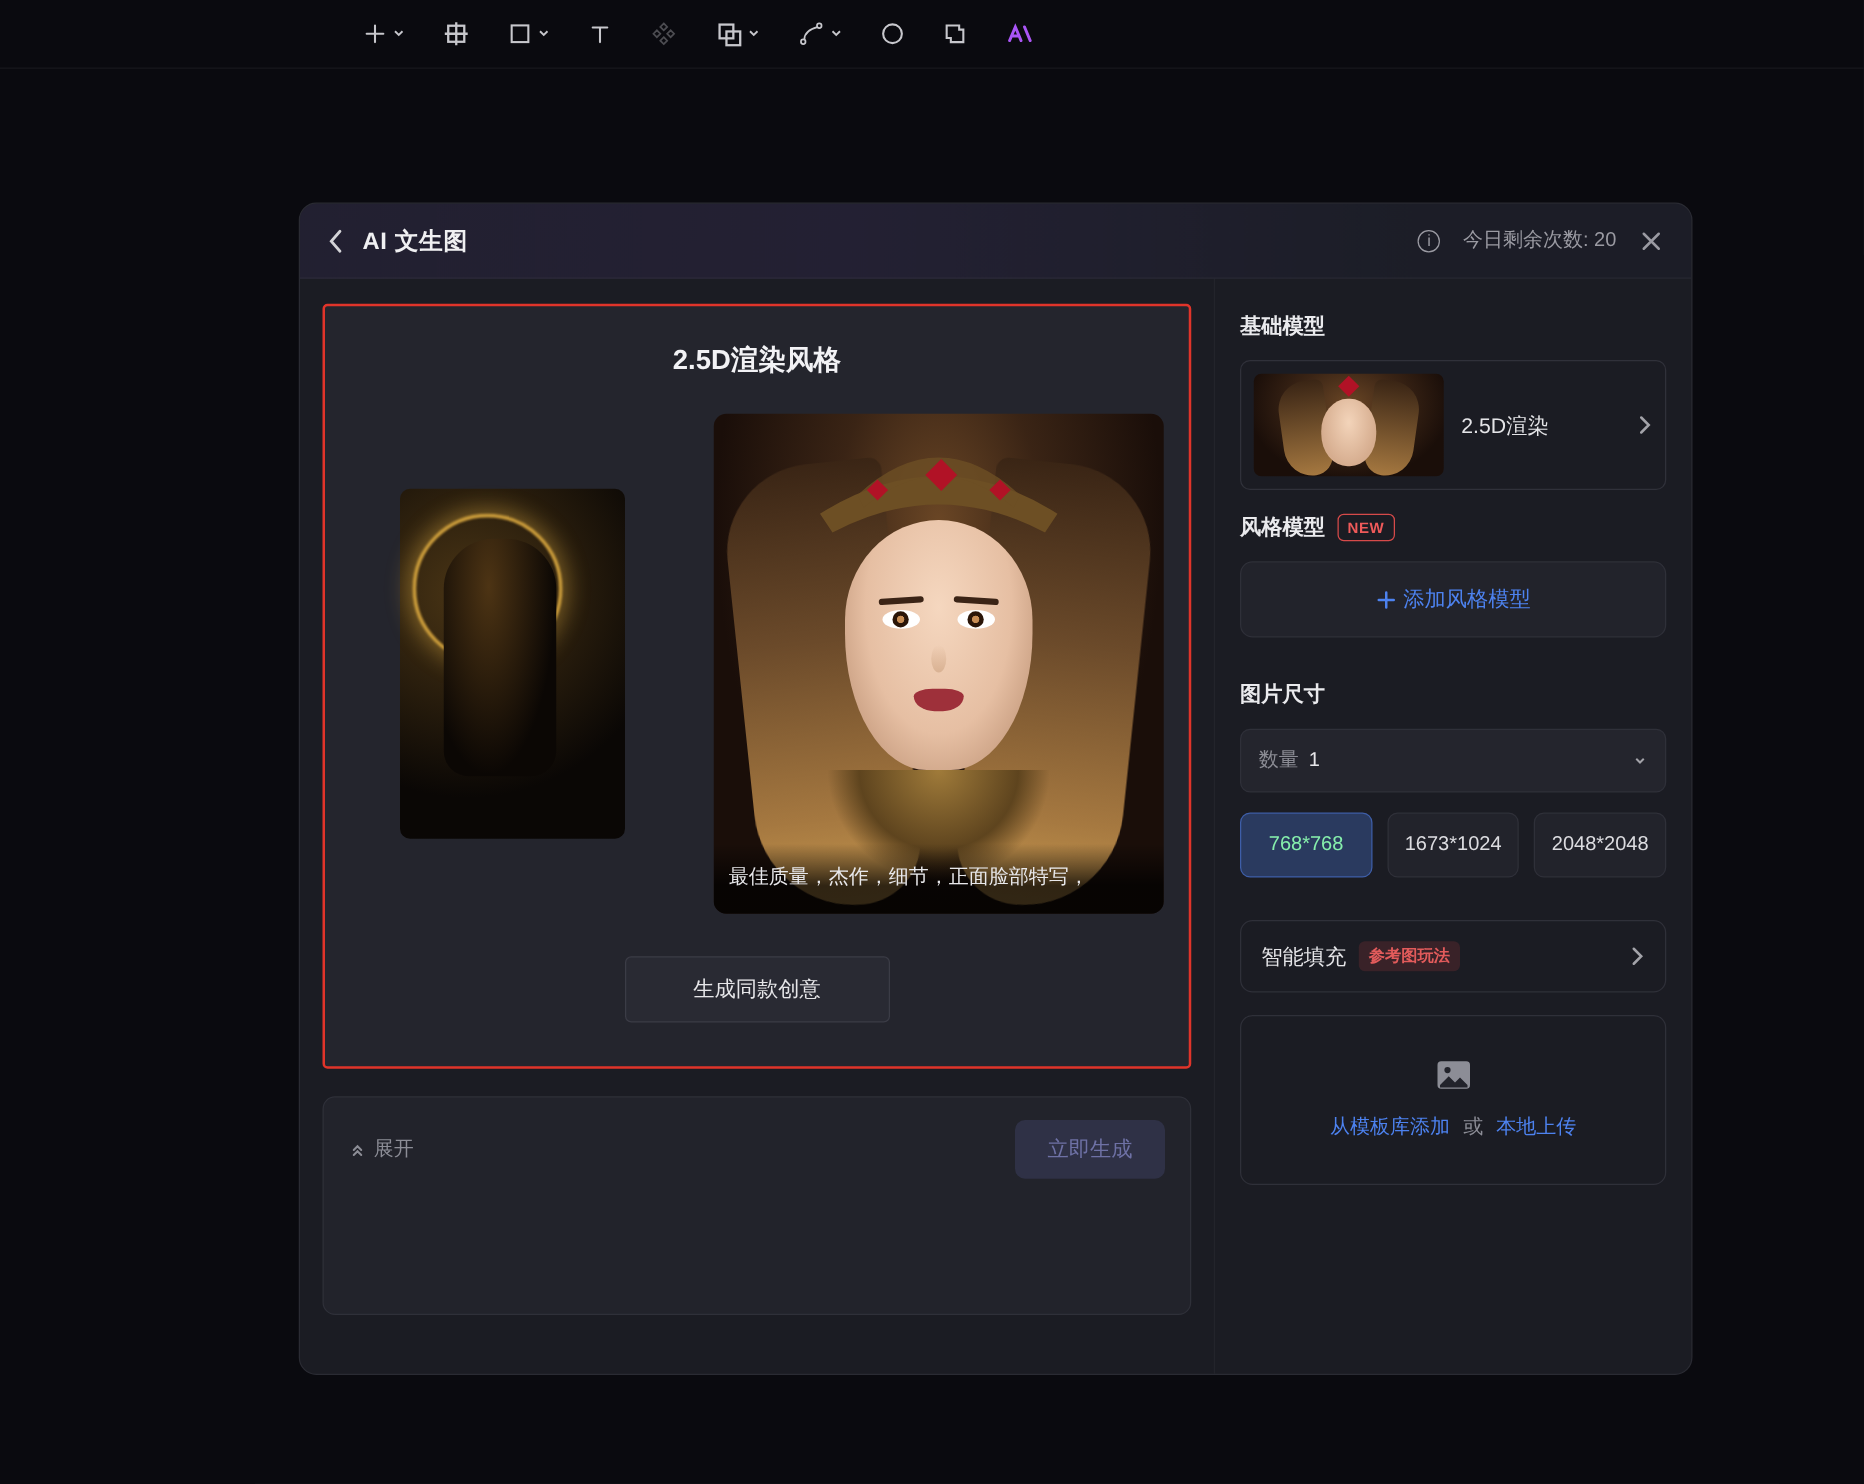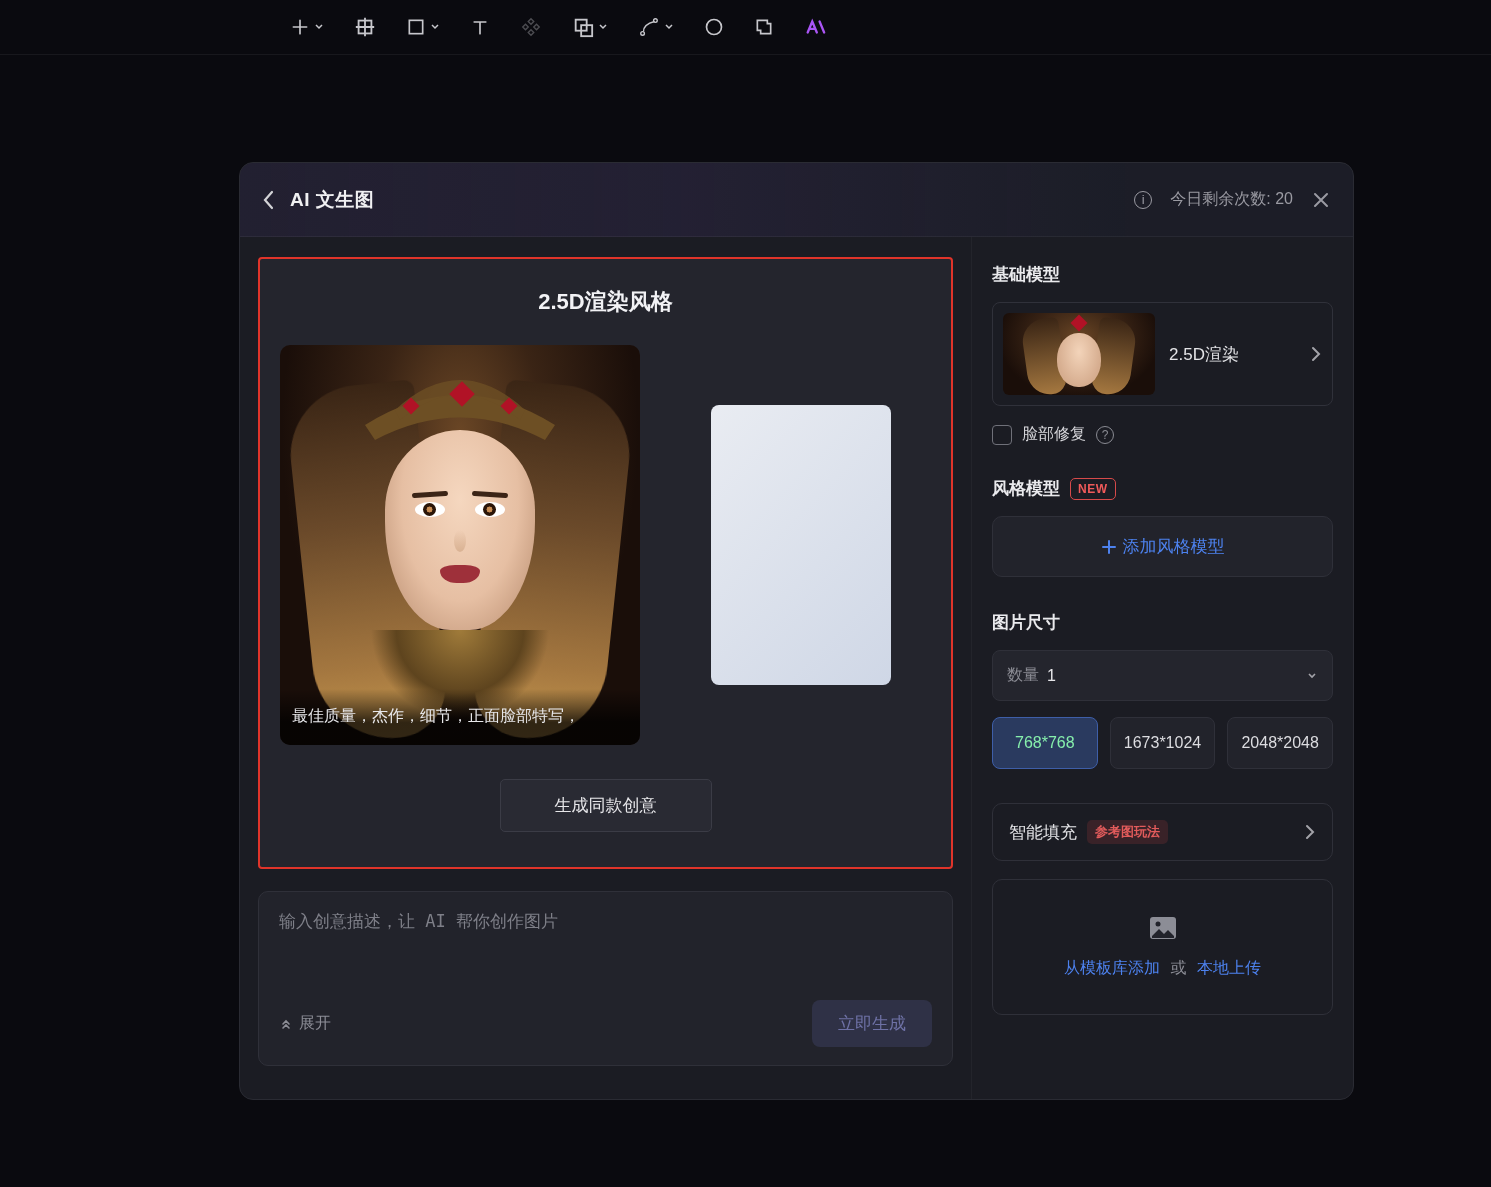--- a/index.html
+++ b/index.html
@@ -33,21 +33,21 @@
   left: 239px;
   top: 162px;
   width: 1115px;
   height: 938px;
   background: #1b1c23;
   border: 1px solid #2a2b33;
   border-radius: 14px;
   overflow: hidden;
 }
 .panel-header {
-  height: 74px;
+  height: 60px;
   display: flex;
   align-items: center;
   padding: 0 22px;
   gap: 14px;
   background: linear-gradient(90deg, rgba(40,35,60,0.55), rgba(50,40,80,0.35) 40%, rgba(30,35,55,0.2) 80%);
   border-bottom: 1px solid rgba(255,255,255,0.05);
 }
 .back-arrow { cursor: pointer; }
 .panel-title { font-weight: 600; font-size: 19px; color: #f0f0f2; letter-spacing: 0.5px; }
 .header-right { margin-left: auto; display: flex; align-items: center; gap: 18px; color: #9a9aa2; font-size: 16px; }
@@ -60,21 +60,21 @@
   border: 2px solid #e0342a;
   border-radius: 4px;
   background: #24252d;
   height: 612px;
   display: flex;
   flex-direction: column;
   align-items: center;
   padding: 28px 20px 24px;
 }
 .preview-title { font-size: 22px; font-weight: 600; color: #f2f2f5; margin-bottom: 28px; }
-.image-stack { position: relative; width: 100%; height: 410px; display:flex;justify-content:flex-start;margin-bottom: 18px;}
+.image-stack { position: relative; width: 100%; height: 410px; display:flex;justify-content:flex-end;margin-bottom: 18px;}
 .sideimg { position:absolute; top:60px; width:180px; height:280px; border-radius: 8px; }
 .sideimg.left { left: 40px; background: radial-gradient(circle at 30% 30%, #4a3515, #0a0705 70%); }
 .sideimg.right { right: 40px; background: linear-gradient(135deg, #e9ecf2 0%, #cfd7e6 100%); }
 .centerimg {
   position: relative;
   width: 360px;
   height: 400px;
   border-radius: 10px;
   background: radial-gradient(ellipse at 50% 22%, #6a4625 0%, #3a2415 32%, #1a0e09 70%);
   z-index: 2;
@@ -306,21 +306,20 @@
             </div>
             <div class="caption-overlay">
               <div>最佳质量，杰作，细节，正面脸部特写，</div>
             </div>
           </div>
         </div>
         <button class="gen-same-btn">生成同款创意</button>
       </div>
 
       <div class="prompt-box">
-        <textarea class="prompt-input" placeholder="输入创意描述，让 AI 帮你创作图片" style=""></textarea>
         <div class="prompt-footer">
           <div class="expand-toggle">
             <svg width="14" height="14" viewBox="0 0 14 14">
                 <path d="M4 9l3-3 3 3M4 5l3-3 3 3" stroke="#8c8d96" stroke-width="1.6" fill="none" stroke-linecap="round" transform="translate(0 2)"></path>
               </svg>
             <span>展开</span>
           </div>
           <button class="generate-btn">立即生成</button>
         </div>
       </div>
@@ -334,25 +333,20 @@
             <div class="mini-hair-r"></div>
             <div class="mini-face"></div>
             <div class="mini-gem"></div>
         </div>
         <div class="model-name">2.5D渲染</div>
         <svg class="chev" width="12" height="18" viewBox="0 0 12 18">
             <path d="M3 3l6 6-6 6" stroke-width="2" fill="none" stroke-linecap="round"></path>
           </svg>
       </div>
 
-      <div class="checkbox-row">
-        <div class="chk"></div>
-        <span>脸部修复</span>
-        <span class="help-icon">?</span>
-      </div>
 
       <div class="section-title">
         <span>风格模型</span>
         <span class="new-badge">NEW</span>
       </div>
       <button class="add-style-btn">
         <svg width="16" height="16" viewBox="0 0 16 16">
             <path d="M8 2v12M2 8h12" stroke="#4d82ef" stroke-width="2" stroke-linecap="round"></path>
           </svg>
         <span>添加风格模型</span>

